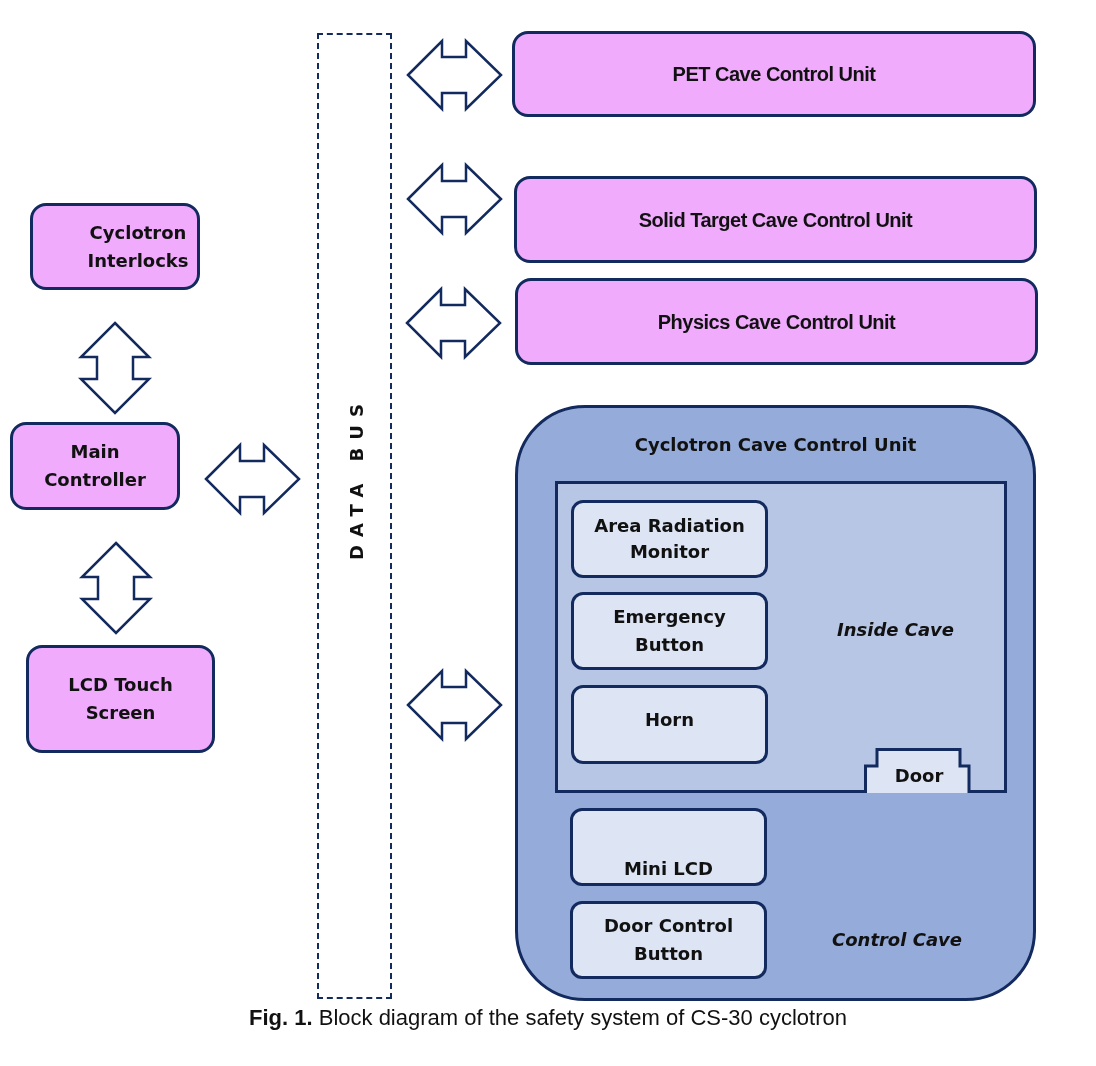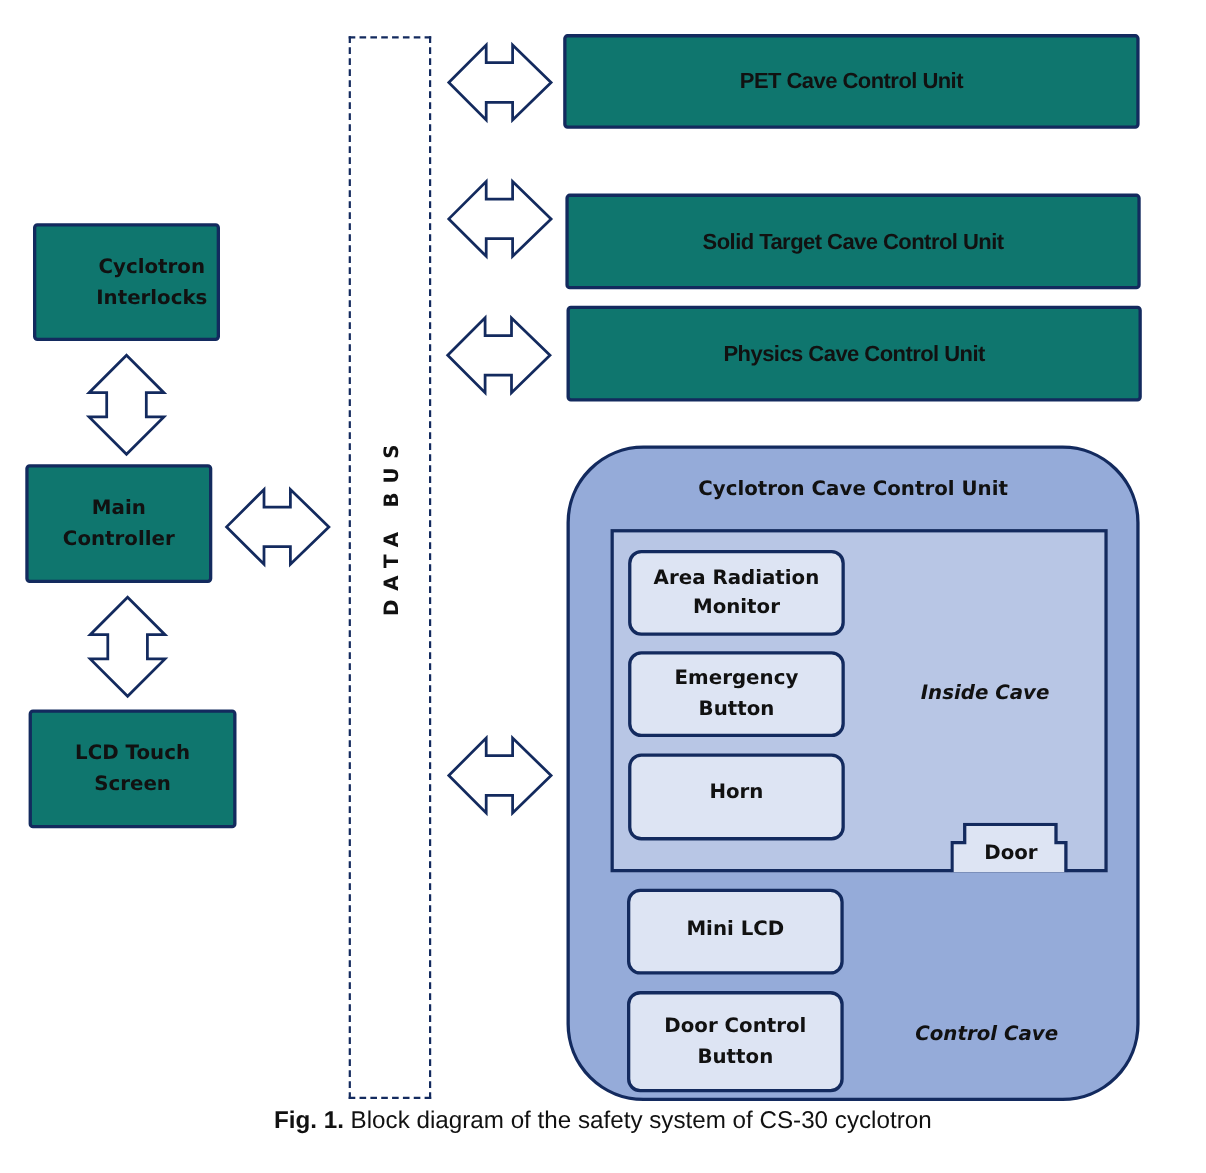--- a/index.html
+++ b/index.html
@@ -1,43 +1,43 @@
 <!DOCTYPE html>
 <html><head>
 <meta charset="utf-8">
 <style>
   html, body { margin:0; padding:0; background:#ffffff; }
   body { width:1096px; height:1066px; position:relative; overflow:hidden; font-family:"DejaVu Sans", sans-serif; }
-  .box { position:absolute; box-sizing:border-box; background:#0f766e; border:3px solid #132a5e; border-radius:4px;
+  .box { position:absolute; box-sizing:border-box; background:#f0abfc; border:3px solid #132a5e; border-radius:16px;
          display:flex; align-items:center; justify-content:center; text-align:center; color:#111; font-weight:bold; font-size:18px; line-height:28px; }
   .sub { background:#dde4f3; border-radius:12px; }
   .unit { font-family:"Liberation Sans", sans-serif; font-size:20px; letter-spacing:-0.5px; }
   svg.arrow { position:absolute; overflow:visible; }
   svg.arrow path { fill:#ffffff; stroke:#132a5e; stroke-width:2.5; stroke-linejoin:miter; }
   #bus { position:absolute; left:317px; top:33px; width:75px; height:966px; box-sizing:border-box; border:2.5px dashed #132a5e; }
   #bus-label { position:absolute; left:356px; top:478px; transform:translate(-50%,-50%) rotate(-90deg); font-weight:bold; font-size:18px; letter-spacing:8px; white-space:nowrap; color:#111; }
   #cyc { position:absolute; left:515px; top:405px; width:521px; height:596px; box-sizing:border-box; background:#95abd9; border:3px solid #132a5e; border-radius:70px; }
   #cyc-title { position:absolute; left:0; right:0; top:26px; text-align:center; font-weight:bold; font-size:18px; color:#111; }
   #inside { position:absolute; left:37px; top:73px; width:452px; height:312px; box-sizing:border-box; background:#b8c6e5; border:3px solid #132a5e; }
   .italic { position:absolute; font-style:italic; font-weight:bold; font-size:18px; color:#111; white-space:nowrap; }
   #door { position:absolute; left:306px; top:264px; width:110px; height:45px; }
   #door-label { position:absolute; left:0; right:0; top:17px; text-align:center; font-weight:bold; font-size:18px; color:#111; }
   #caption { position:absolute; left:0; right:0; top:1005px; text-align:center; font-family:"Liberation Sans", sans-serif; font-size:22px; color:#111; }
   #caption b { font-weight:bold; }
 </style>
 </head>
 <body>
 
-<div class="box" style="left:30px;top:203px;width:170px;height:107px;padding-left:46px;">
+<div class="box" style="left:30px;top:203px;width:170px;height:87px;padding-left:46px;">
   <span style="width:110px;">Cyclotron Interlocks</span>
 </div>
 <svg class="arrow" style="left:80px;top:322px;" width="72" height="92">
   <path d="M35,1 L69,35 L53,35 L53,57 L69,57 L35,91 L1,57 L17,57 L17,35 L1,35 Z"></path>
 </svg>
-<div class="box" style="left:23px;top:422px;width:170px;height:108px;">
+<div class="box" style="left:10px;top:422px;width:170px;height:88px;">
   <span style="width:110px;">Main Controller</span>
 </div>
 <svg class="arrow" style="left:81px;top:542px;" width="72" height="92">
   <path d="M35,1 L69,35 L53,35 L53,57 L69,57 L35,91 L1,57 L17,57 L17,35 L1,35 Z"></path>
 </svg>
 <div class="box" style="left:26px;top:645px;width:189px;height:108px;">
   <span style="width:120px;">LCD Touch Screen</span>
 </div>
 <svg class="arrow" style="left:205px;top:444px;" width="96" height="72">
   <path d="M1,35 L35,1 L35,17 L59,17 L59,1 L94,35 L59,69 L59,53 L35,53 L35,69 Z"></path>
@@ -87,24 +87,24 @@
     <div class="italic" style="left:279px;top:135px;">Inside Cave</div>
 
     <div id="door">
       <svg width="110" height="45" style="position:absolute;left:0;top:0;">
         <path d="M1.5,45 L1.5,18 L13,18 L13,1.5 L96,1.5 L96,18 L105,18 L105,45" fill="#dde4f3" stroke="#132a5e" stroke-width="3"></path>
       </svg>
       <div id="door-label">Door</div>
     </div>
   </div>
 
-  <div class="box sub" style="left:52px;top:400px;width:197px;height:78px;align-items:flex-start;padding-top:20px;">
+  <div class="box sub" style="left:52px;top:400px;width:197px;height:78px;align-items:flex-end;padding-top:20px;">
     <span>Mini LCD</span>
   </div>
-  <div class="box sub" style="left:52px;top:493px;width:197px;height:92px;">
+  <div class="box sub" style="left:52px;top:493px;width:197px;height:78px;">
     <span style="width:140px;">Door Control Button</span>
   </div>
   <div class="italic" style="left:314px;top:521px;">Control Cave</div>
 </div>
 
 <div id="caption">
   <b>Fig. 1.</b><span> Block diagram of the safety system of CS-30 cyclotron</span>
 </div>
 
 </body></html>

